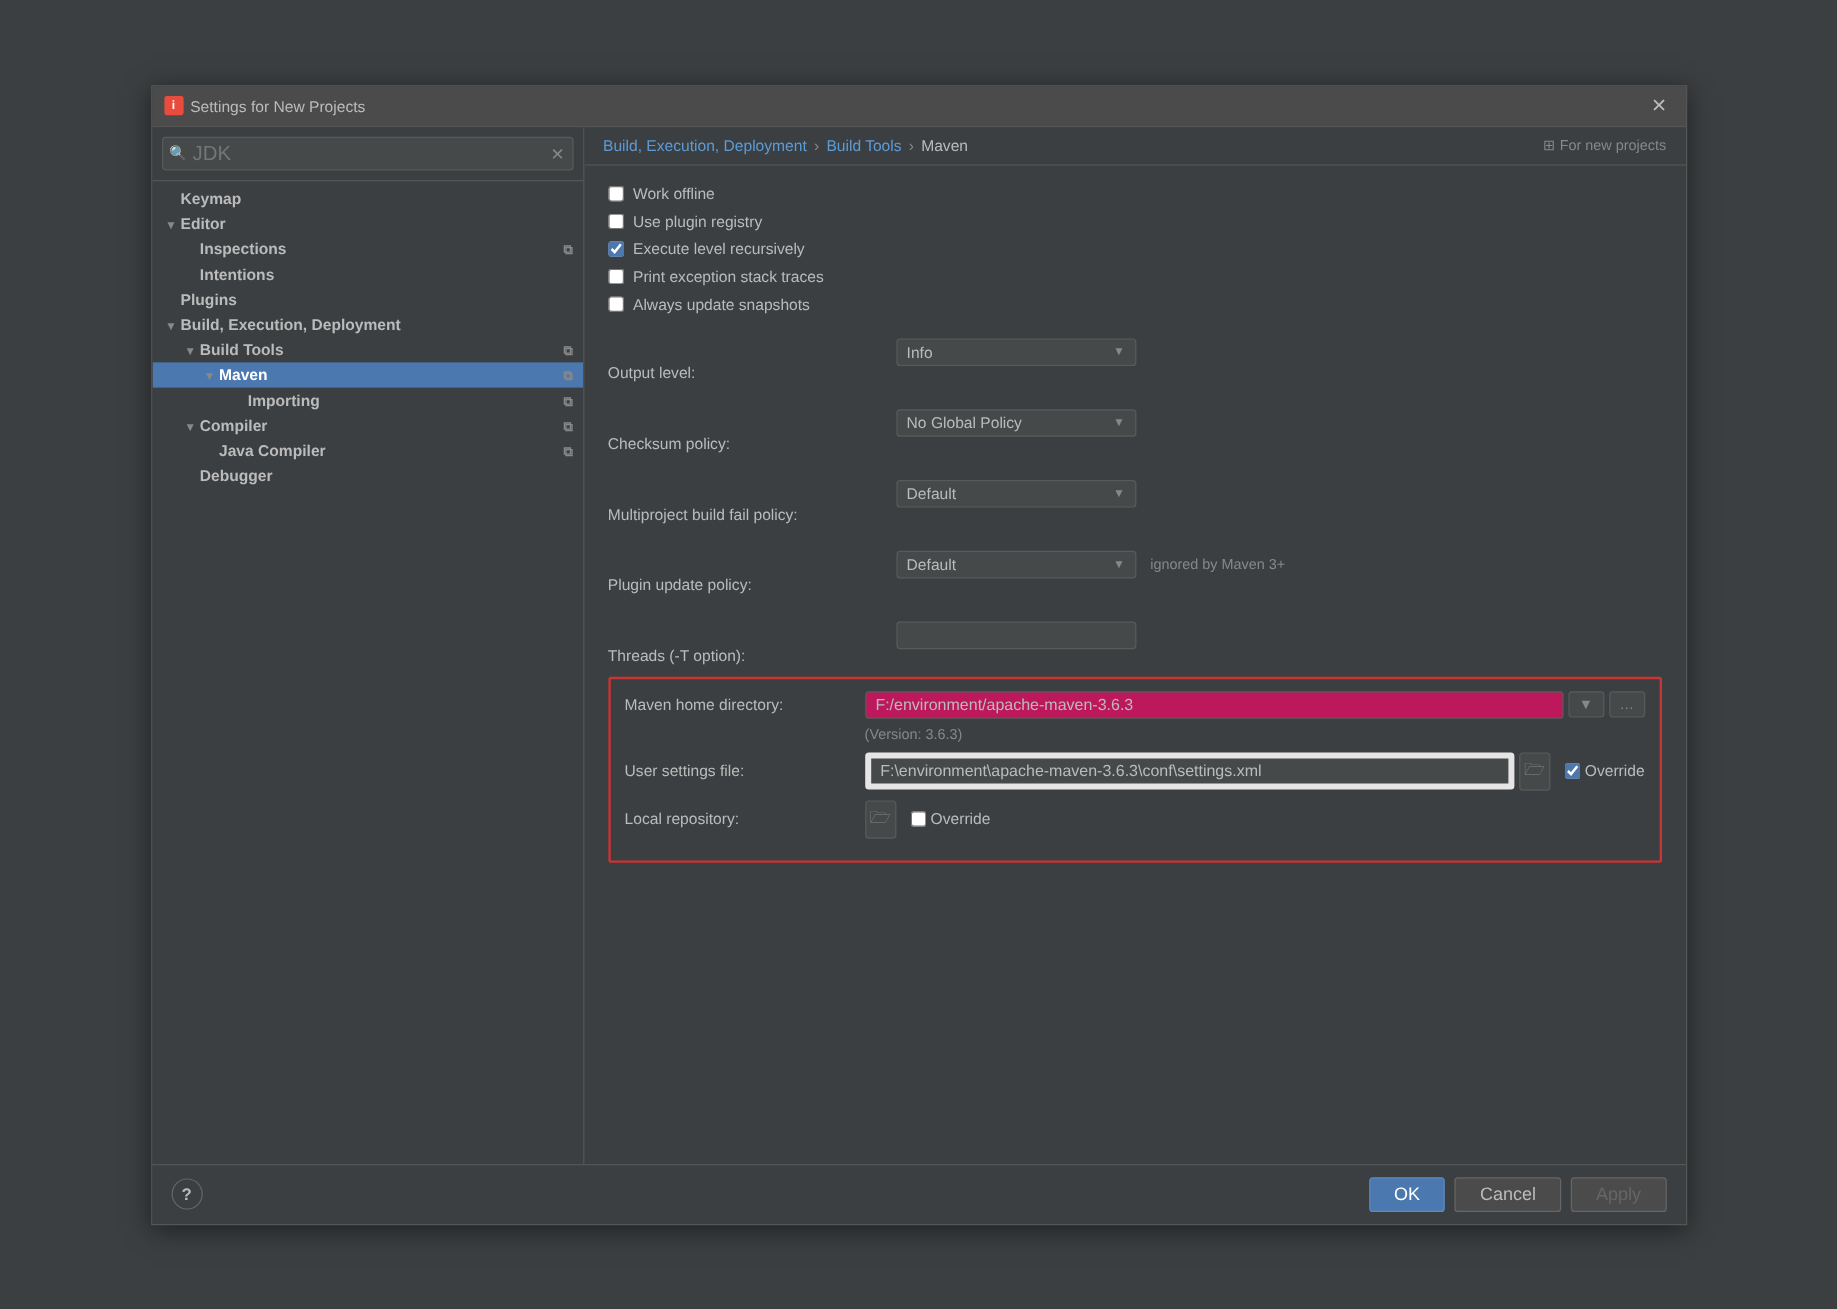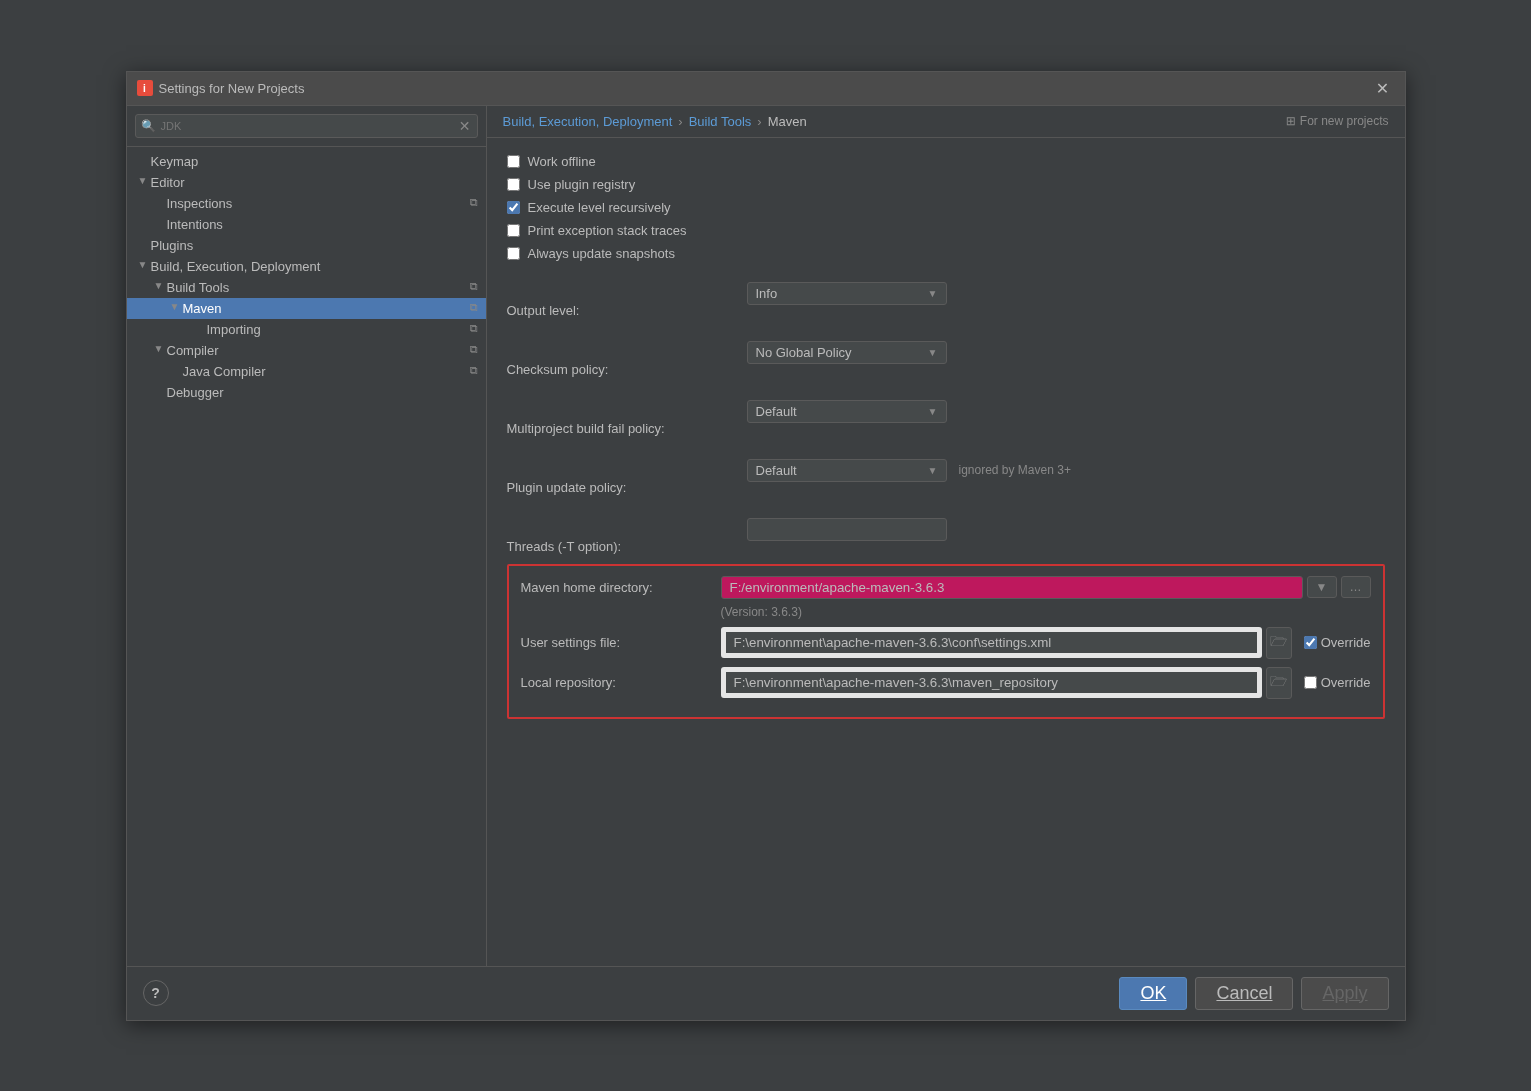--- a/index.html
+++ b/index.html
@@ -89,39 +89,40 @@
       color: #888;
       font-size: 12px;
       margin-right: 4px;
     }
     .search-input {
       flex: 1;
       background: transparent;
       border: none;
       outline: none;
       color: #14b8a6;
-      font-size: 11px;
+      font-size: 17px;
     }
     .search-clear {
       color: #888;
       cursor: pointer;
       font-size: 14px;
     }
     .tree {
       flex: 1;
       overflow-y: auto;
       padding: 4px 0;
     }
     .tree-item {
       display: flex;
-      align-items: flex-start;
+      align-items: flex-end;
       padding: 3px 8px 3px 0;
       cursor: pointer;
       user-select: none;
       white-space: nowrap;
+      font-weight: bold;
     }
     .tree-item.selected { background: #4c78b0; color: #fff; }
     .tree-item.selected .tree-label { color: #fff; }
     .tree-indent { display: inline-block; }
     .tree-arrow {
       width: 16px;
       display: inline-flex;
       align-items: center;
       justify-content: center;
       font-size: 10px;
@@ -359,23 +360,22 @@
     }
     .bottom-right {
       margin-left: auto;
       display: flex;
       gap: 8px;
     }
     .btn {
       padding: 5px 20px;
       border-radius: 3px;
       cursor: pointer;
-      font-size: 18px;
+      font-size: 15px;
       border: 1px solid transparent;
-      text-decoration: underline;
     }
     .btn-ok {
       background: #4c78b0;
       color: white;
       border-color: #5a8abf;
     }
     .btn-cancel {
       background: #4b4b4b;
       color: #bbbbbb;
       border-color: #666;
@@ -598,21 +598,20 @@
               <div class="override-wrap">
                 <input type="checkbox" id="override-user-settings" checked="" style="">
                 <label class="override-label" for="override-user-settings">Override</label>
               </div>
             </div>
           </div>
 
           <div class="file-row">
             <span class="file-label">Local repository:</span>
             <div class="file-input-wrap">
-              <input class="file-input" type="text" value="F:\environment\apache-maven-3.6.3\maven_repository" style="">
               <div class="file-browse">🗁</div>
               <div class="override-wrap">
                 <input type="checkbox" id="override-local-repo" style="">
                 <label class="override-label" for="override-local-repo">Override</label>
               </div>
             </div>
           </div>
         </div>
       </div>
     </div>

